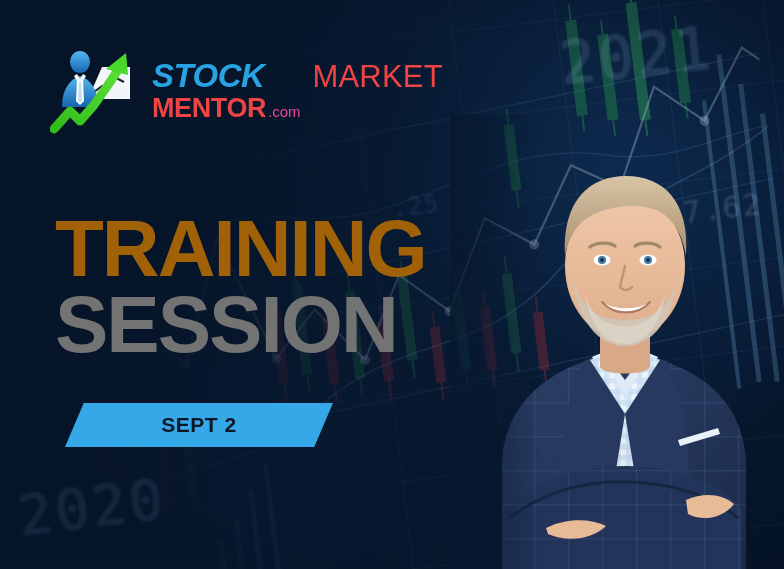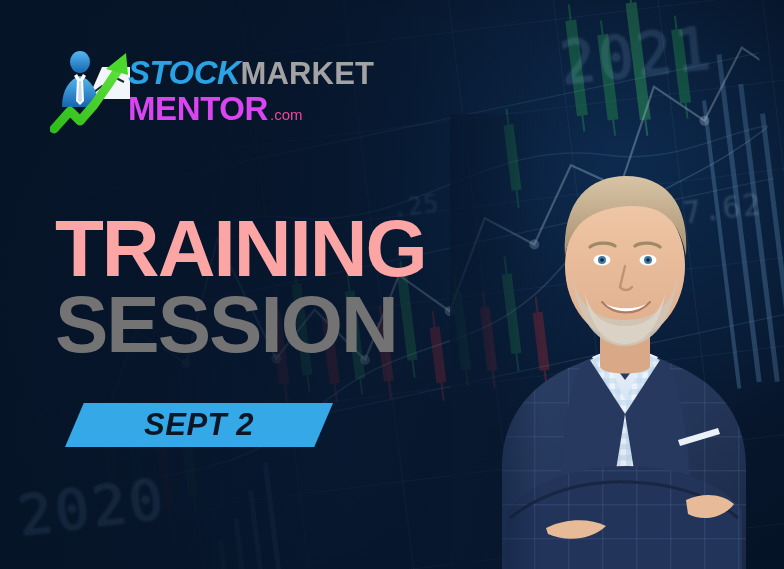--- a/index.html
+++ b/index.html
@@ -77,46 +77,47 @@
   }
   .person svg { display: block; width: 100%; height: 100%; }
 
   
   .logo {
     position: absolute;
     left: 50px;
     top: 45px;
     display: flex;
     align-items: center;
-    gap: 0;
+    gap: 24px;
   }
   .logo-mark { width: 84px; height: 90px; flex: 0 0 auto; }
   .logo-mark svg { display:block; width:100%; height:100%; }
   .logo-words { display: flex; flex-direction: column; line-height: 1; margin-left: -6px; }
   .logo-row1 { display: flex; align-items: baseline; }
   .logo-row2 { display: flex; align-items: baseline; margin-top: 3px; }
   .lw-stock {
     font-size: 33px; font-weight: 700; font-style: italic;
     color: #2aa3e4; letter-spacing: -0.5px;
   }
   .lw-market {
-    font-size: 31px; font-weight: 700; color: #a3a3a3;
+    font-size: 31px; font-weight: 400; color: #ef4444;
     letter-spacing: 0.2px;
+    margin-left: 48px;
   }
   .lw-mentor {
-    font-size: 33px; font-weight: 700; color: #d946ef; letter-spacing: -0.4px;
+    font-size: 27px; font-weight: 700; color: #ef4444; letter-spacing: -0.4px;
   }
   .lw-com {
     font-size: 15px; font-weight: 400; color: #ec4899; margin-left: 2px;
   }
 
   
   .headline { position: absolute; left: 55px; top: 212px; }
   .h-training {
-    font-size: 80px; font-weight: 700; color: #fca5a5;
+    font-size: 80px; font-weight: 700; color: #a16207;
     letter-spacing: -2px; line-height: .92; margin: 0;
   }
   .h-session {
     font-size: 80px; font-weight: 700; color: #737373;
     letter-spacing: -2px; line-height: .92; margin: 0; margin-top: 2px;
   }
 
   
   .date-banner {
     position: absolute;
@@ -124,21 +125,21 @@
     top: 403px;
     width: 268px;
     height: 44px;
     background: #35a8e8;
     clip-path: polygon(7% 0, 100% 0, 93% 100%, 0 100%);
     display: flex;
     align-items: center;
     justify-content: center;
   }
   .date-text {
-    font-size: 31px; font-weight: 700; font-style: italic;
+    font-size: 21px; font-weight: 700; 
     color: #0c1726; letter-spacing: .5px;
   }
 </style>
 </head>
 <body>
 
 <div id="banner">
 
   <div class="bg-base"></div>
   <div class="bg-grid"></div>

